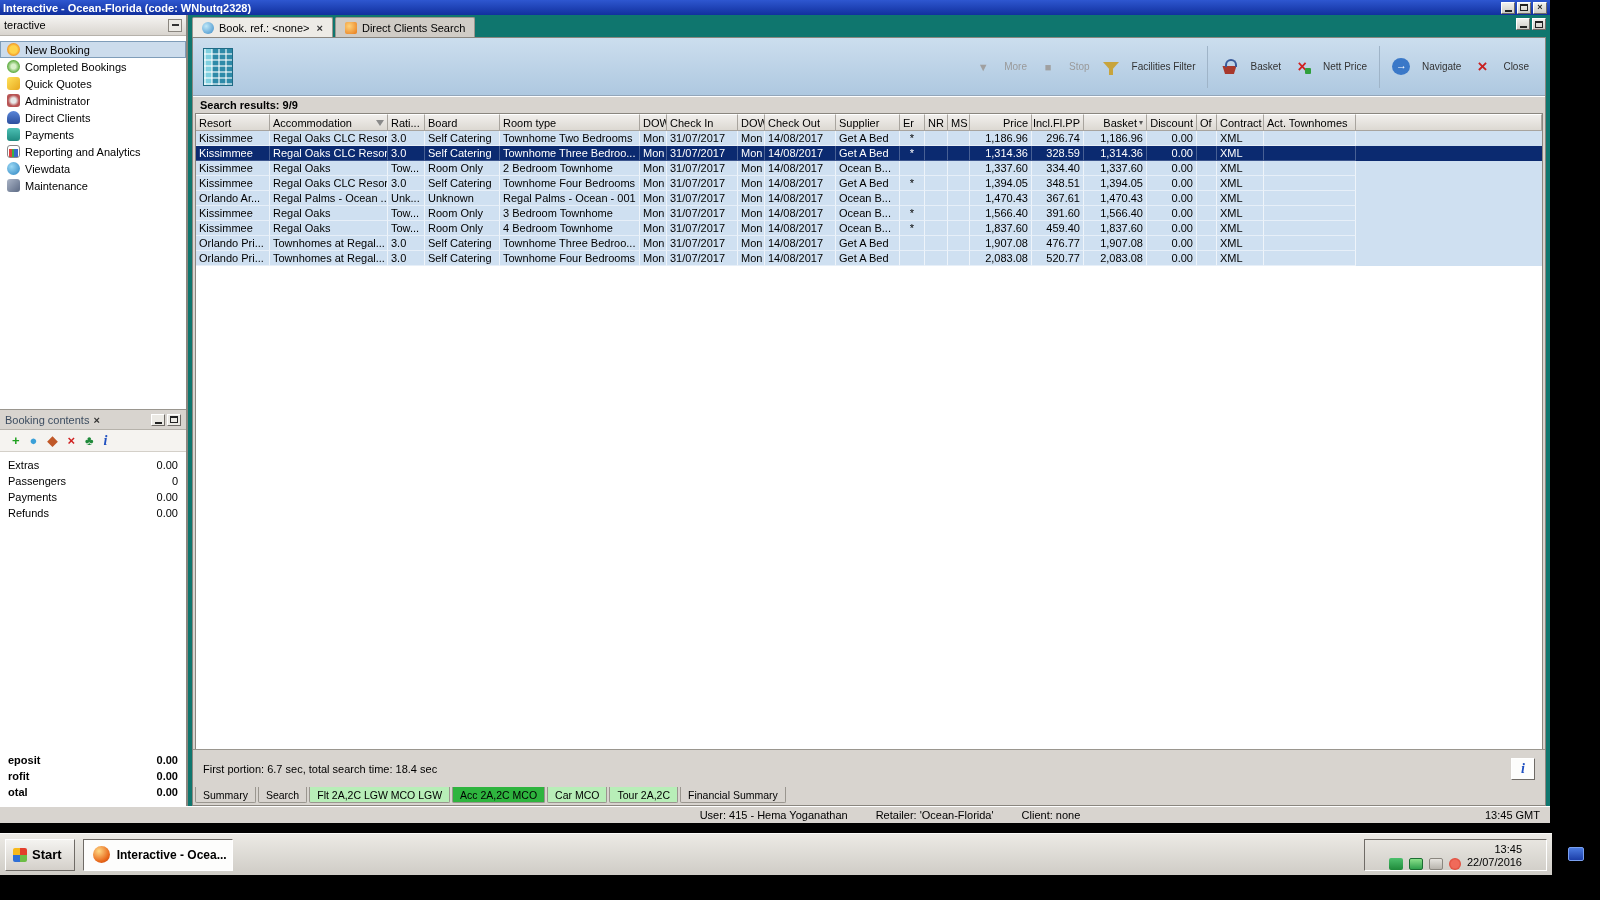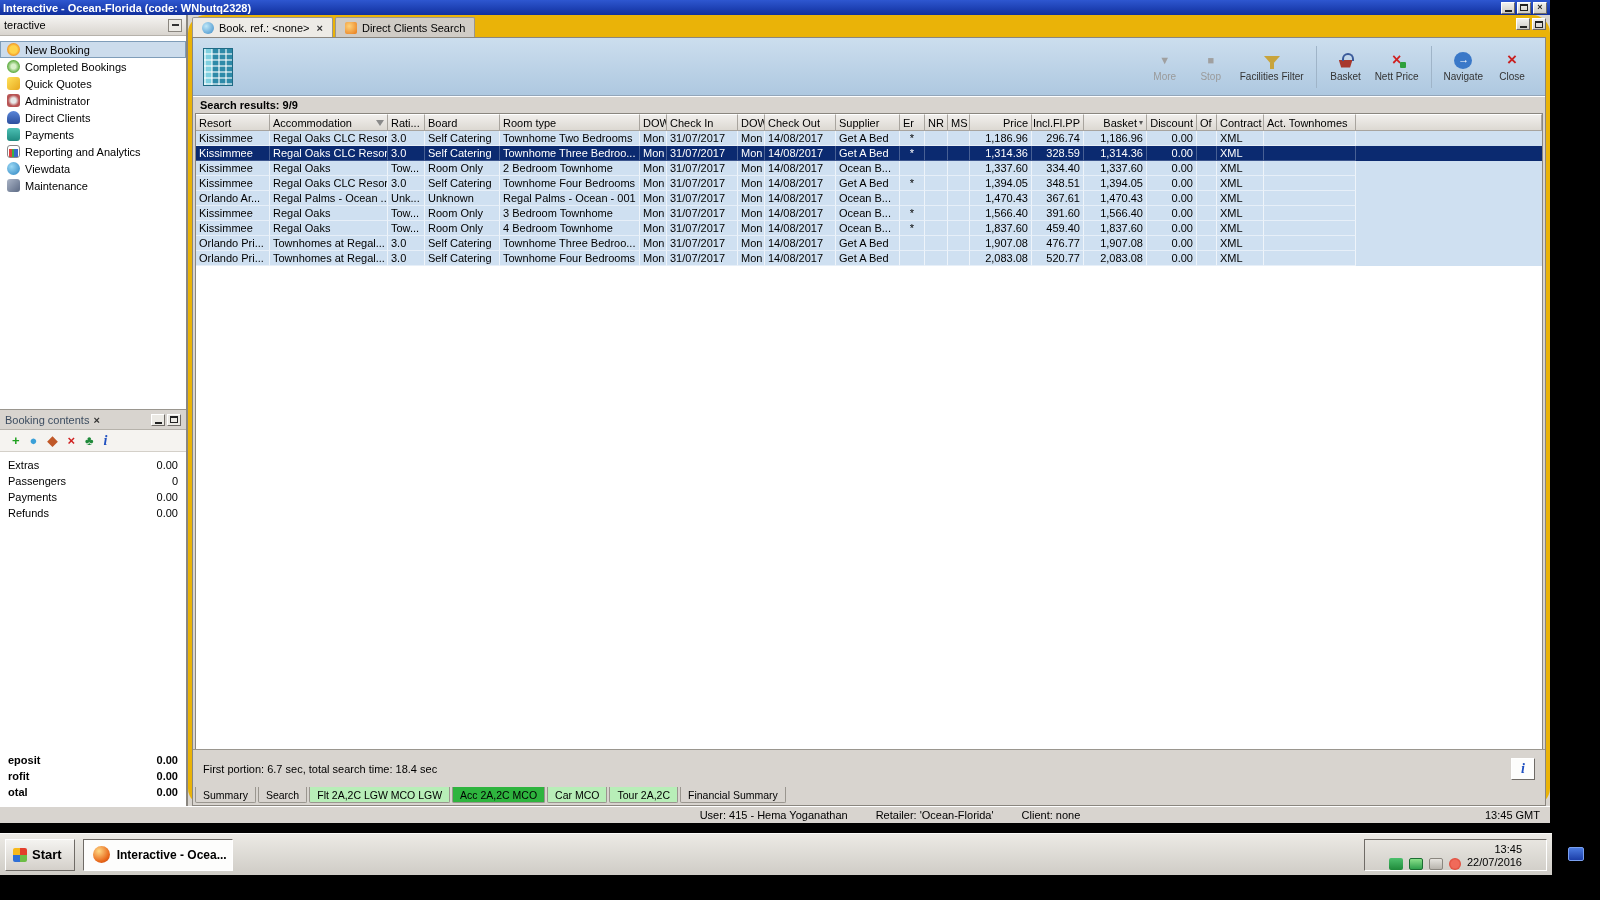--- a/index.html
+++ b/index.html
@@ -56,21 +56,21 @@
   .bc-ic.info { font-family:"Liberation Serif",serif; font-style:italic; font-size:14px; }
   .bc-rows { padding:5px 0; }
   .kv { display:flex; align-items:center; height:16px; padding:0 8px; font-size:11px; }
   .kv .v { margin-left:auto; }
 
   .totals { margin-top:auto; padding:3px 8px 6px; font-size:11px; font-weight:bold; }
   .trow2 { display:flex; height:16px; align-items:center; }
   .trow2 .v { margin-left:auto; }
 
   
-  .main { flex:1; display:flex; flex-direction:column; min-width:0; background:#eab308;border-radius:18px; }
+  .main { flex:1; display:flex; flex-direction:column; min-width:0; background:#0f766e; }
   .tabstrip { height:22px; flex:0 0 22px; display:flex; align-items:flex-end; padding:2px 4px 0 4px; gap:2px; }
   .tab { height:20px; display:flex; align-items:center; gap:5px; padding:0 9px; font-size:11px;
          background:#d0ccc6; border:1px solid #9a968f; border-bottom:none; border-radius:2px 2px 0 0; }
   .tab.active { background:#edebe6; }
   .tabicon { width:12px; height:12px; border-radius:50%; }
   .tabicon.globe { background:radial-gradient(circle at 35% 35%,#bfe8f8,#3a8ac8); }
   .tabicon.orange { background:radial-gradient(circle at 35% 35%,#ffd27a,#e87a18); border-radius:2px; }
   .tabx { color:#333; font-weight:bold; margin-left:2px; }
   .mdi-controls { margin-left:auto; display:flex; gap:2px; align-self:flex-start; margin-top:1px; }
 
@@ -80,21 +80,21 @@
           display:flex; align-items:center; padding:0 10px; }
   .band-icon { width:30px; height:38px; background:
         repeating-linear-gradient(0deg, rgba(255,255,255,.55) 0 2px, transparent 2px 6px),
         repeating-linear-gradient(90deg, rgba(255,255,255,.55) 0 2px, transparent 2px 7px),
         linear-gradient(90deg,#7fd0e0 0 28%,#2e8aa8 28% 100%);
         border:1px solid #1f6a84; }
   .band-titles { margin-left:12px; color:#16527c; }
   .band-title { font-size:15px; }
   .band-sub { font-size:13px; margin-top:2px; }
   .band-tools { margin-left:auto; display:flex; align-items:center; gap:12px; padding-right:6px; }
-  .tool { display:flex; flex-direction:column; align-items:center; gap:2px; font-size:10px; color:#333; min-width:34px; }
+  .tool { display:flex; flex-direction:row; align-items:center; gap:12px; font-size:10px; color:#333; min-width:34px; }
   .tool.disabled { color:#9a9a9a; }
   .ticon { height:17px; display:flex; align-items:center; justify-content:center; position:relative; min-width:18px; }
   .ic-more::before { content:"▼"; color:#a0a0a0; font-size:11px; }
   .ic-stop::before { content:"■"; color:#a0a0a0; font-size:11px; }
   .ic-facilities-filter::before { content:""; display:block; width:0; height:0; border-left:8px solid transparent; border-right:8px solid transparent; border-top:9px solid #c8a43c; }
   .ic-facilities-filter::after { content:""; position:absolute; bottom:0; left:50%; margin-left:-2px; width:4px; height:6px; background:#c8a43c; }
   .ic-basket { width:18px; }
   .ic-basket::before { content:""; position:absolute; bottom:1px; left:2px; width:14px; height:8px; background:#a8382c; clip-path:polygon(0 0,100% 0,82% 100%,18% 100%); }
   .ic-basket::after { content:""; position:absolute; top:1px; left:5px; width:8px; height:6px; border:2px solid #3a5a9a; border-bottom:none; border-radius:6px 6px 0 0; }
   .ic-nett-price::before { content:"×"; color:#d02020; font-weight:bold; font-size:16px; }

